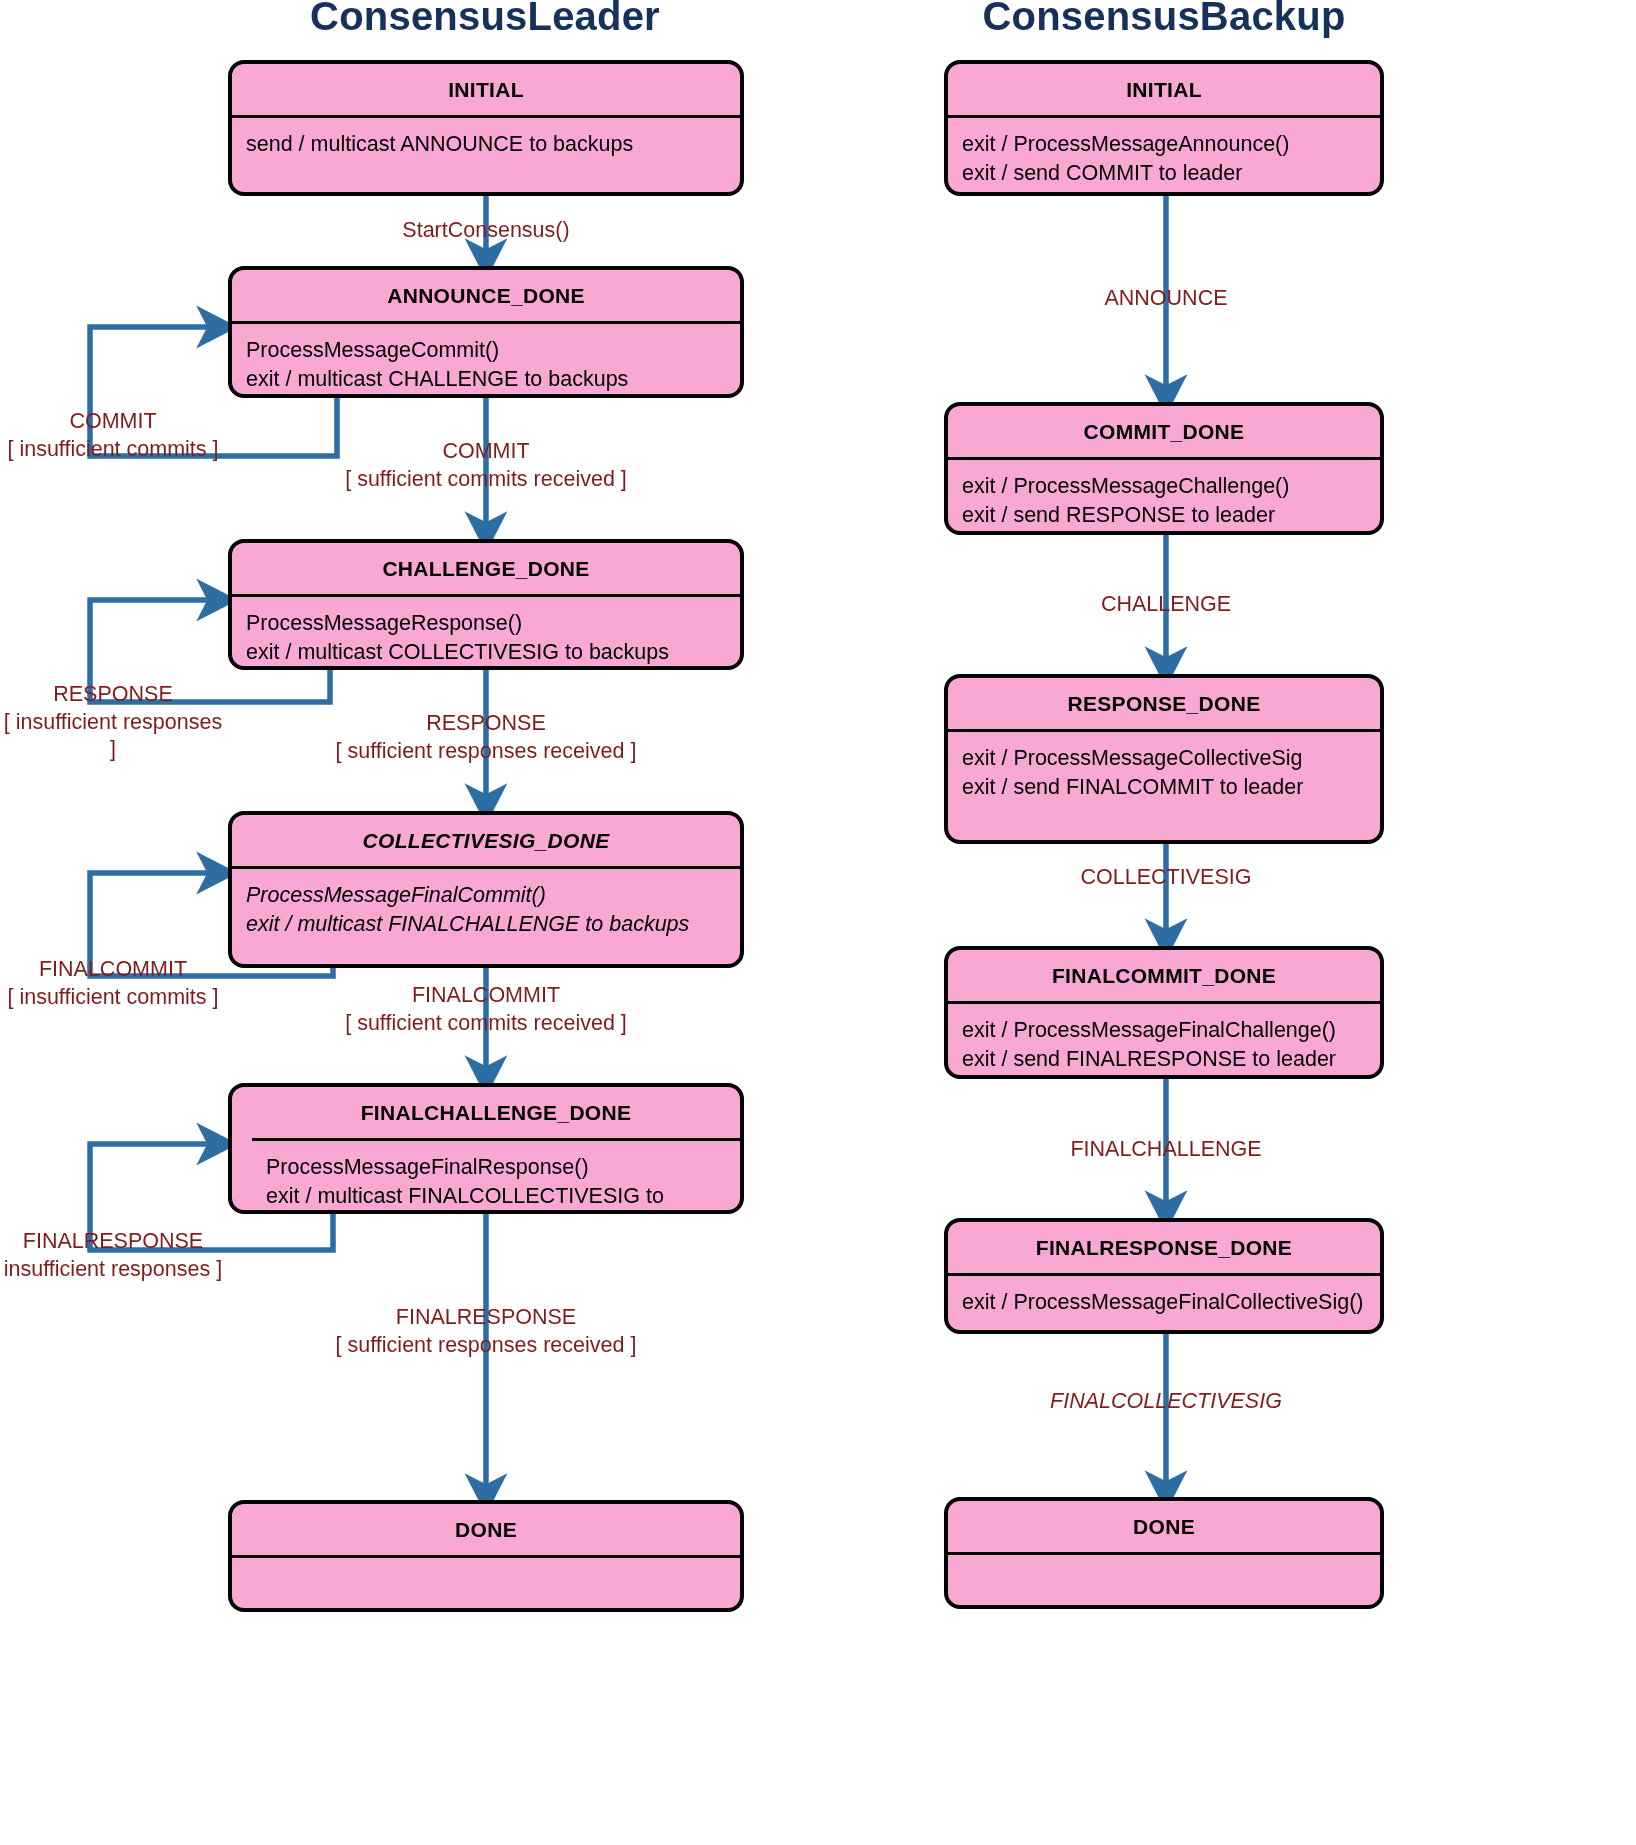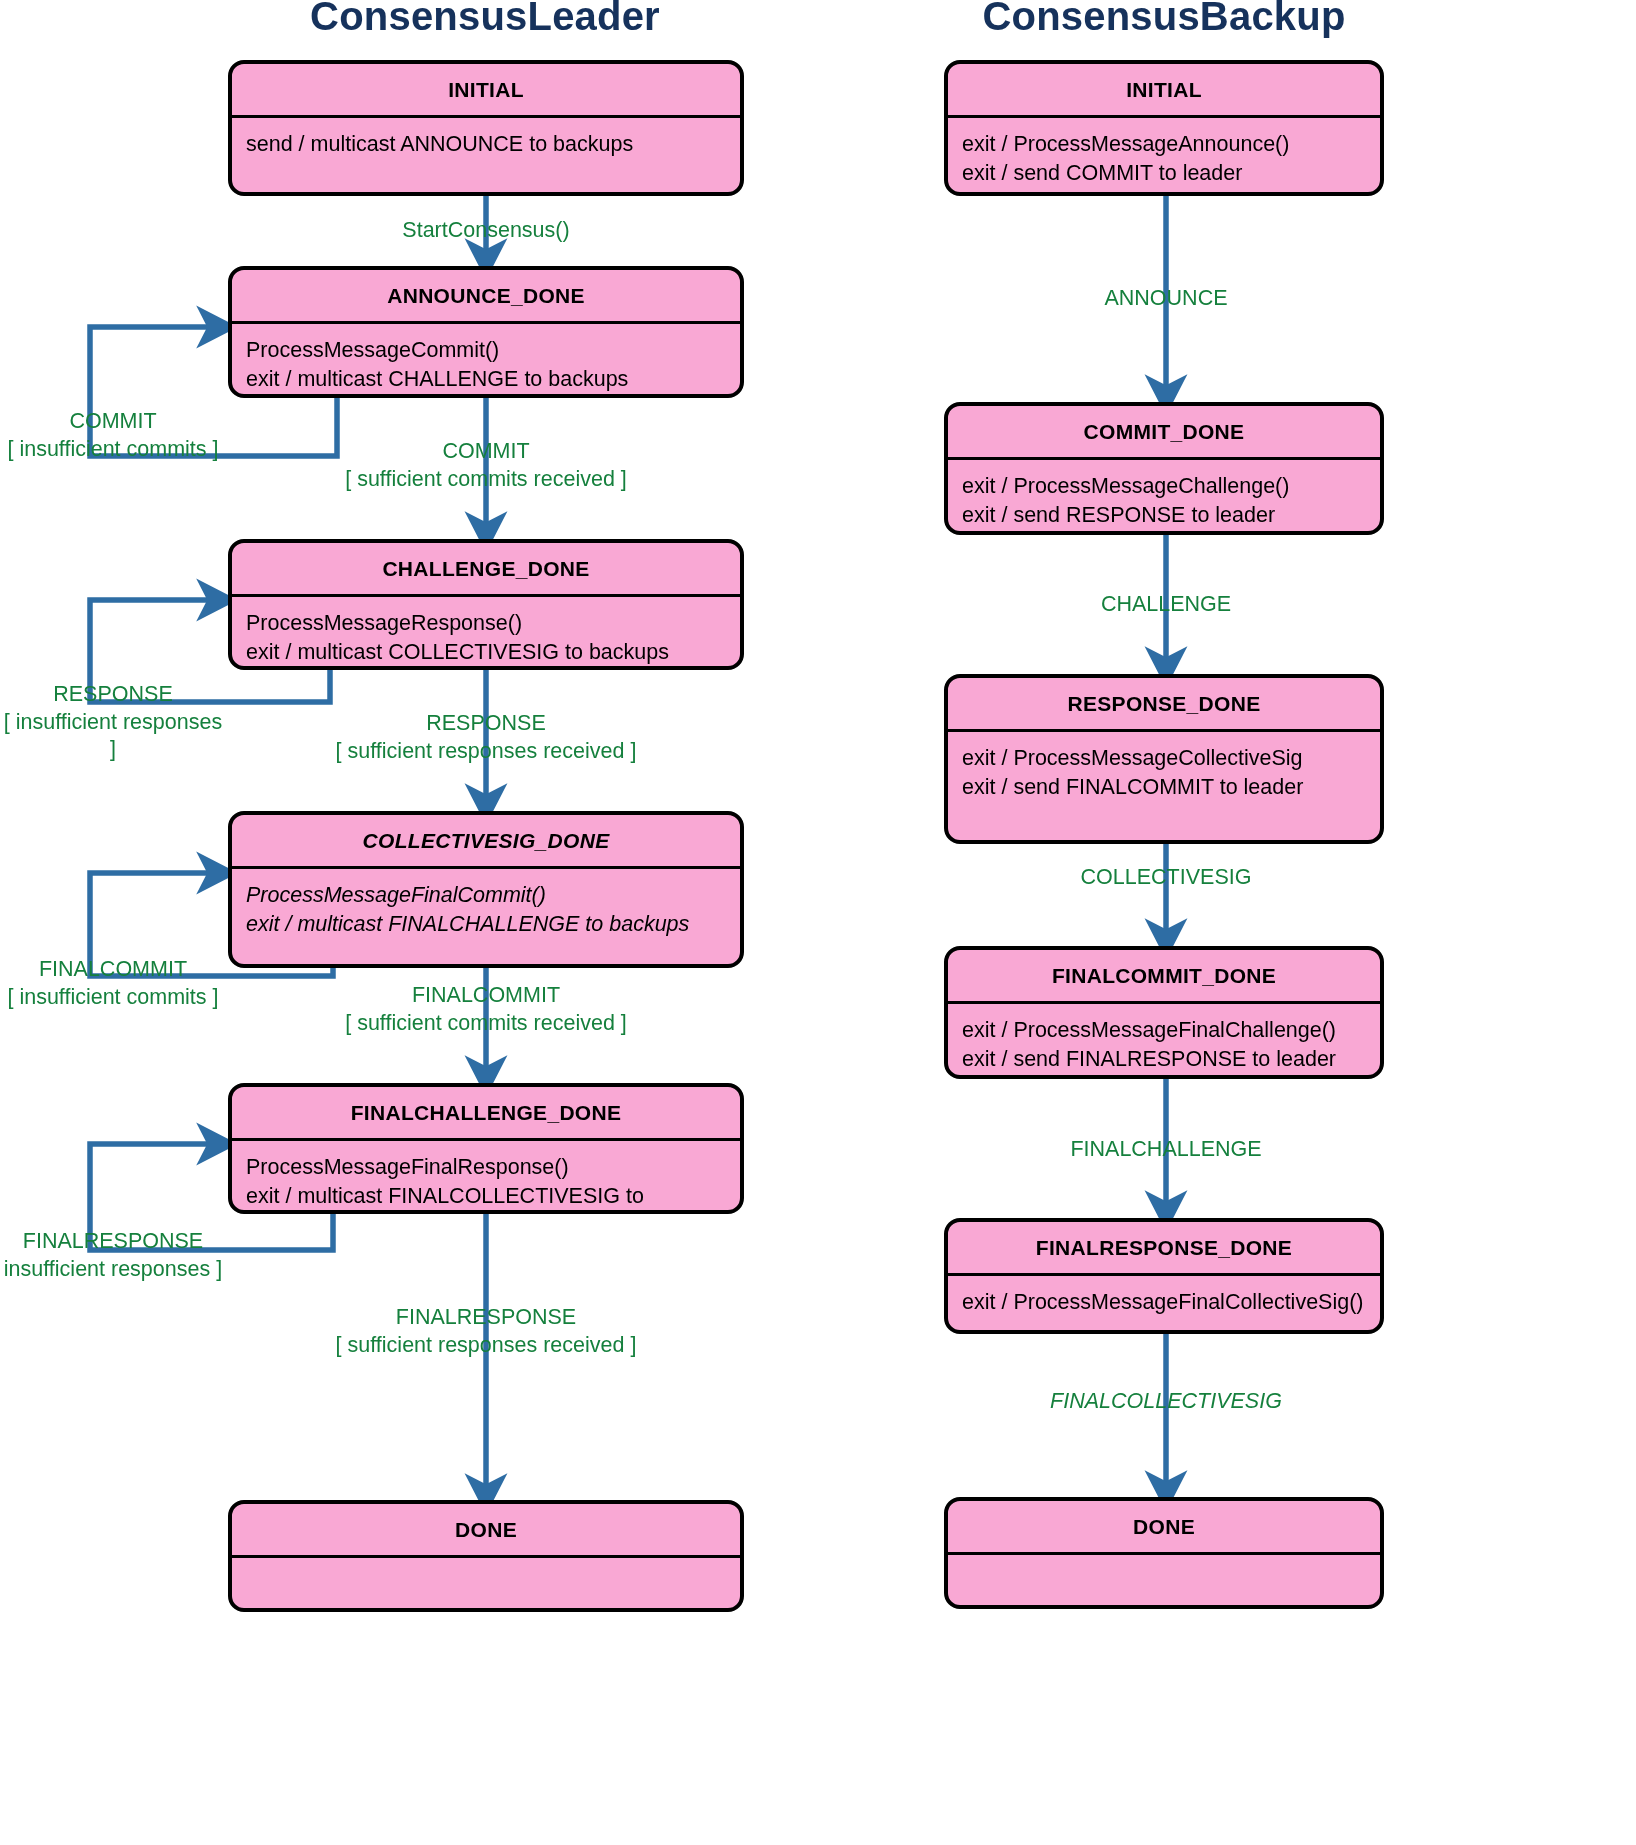--- a/index.html
+++ b/index.html
@@ -39,21 +39,21 @@
     padding:12px 14px 10px 14px;
     line-height:1.33;
     white-space:pre-line;
     text-align:left;
   }
   .state.empty .sbody{min-height:44px;}
 
   .edge-label{
     position:absolute;
     font-size:21.5px;
-    color:#15803d;
+    color:#7f1d1d;
     text-align:center;
     white-space:pre-line;
     line-height:1.28;
   }
 </style>
 </head>
 <body>
 
 <div id="canvas">
 
@@ -111,21 +111,21 @@
 exit / multicast COLLECTIVESIG to backups</div>
   </div>
 
   <div class="state" style="left:228px;top:811px;width:516px;height:157px;font-style:italic;">
     <div class="sname">COLLECTIVESIG_DONE</div>
     <div class="divider"></div>
     <div class="sbody">ProcessMessageFinalCommit()
 exit / multicast FINALCHALLENGE to backups</div>
   </div>
 
-  <div class="state" style="left:228px;top:1083px;width:516px;height:131px;">
+  <div class="state" style="left:228px;top:1083px;width:516px;height:131px;padding-left:20px;">
     <div class="sname">FINALCHALLENGE_DONE</div>
     <div class="divider"></div>
     <div class="sbody">ProcessMessageFinalResponse()
 exit / multicast FINALCOLLECTIVESIG to backups</div>
   </div>
 
   <div class="state empty" style="left:228px;top:1500px;width:516px;height:112px;">
     <div class="sname">DONE</div>
     <div class="divider"></div>
     <div class="sbody"></div>

